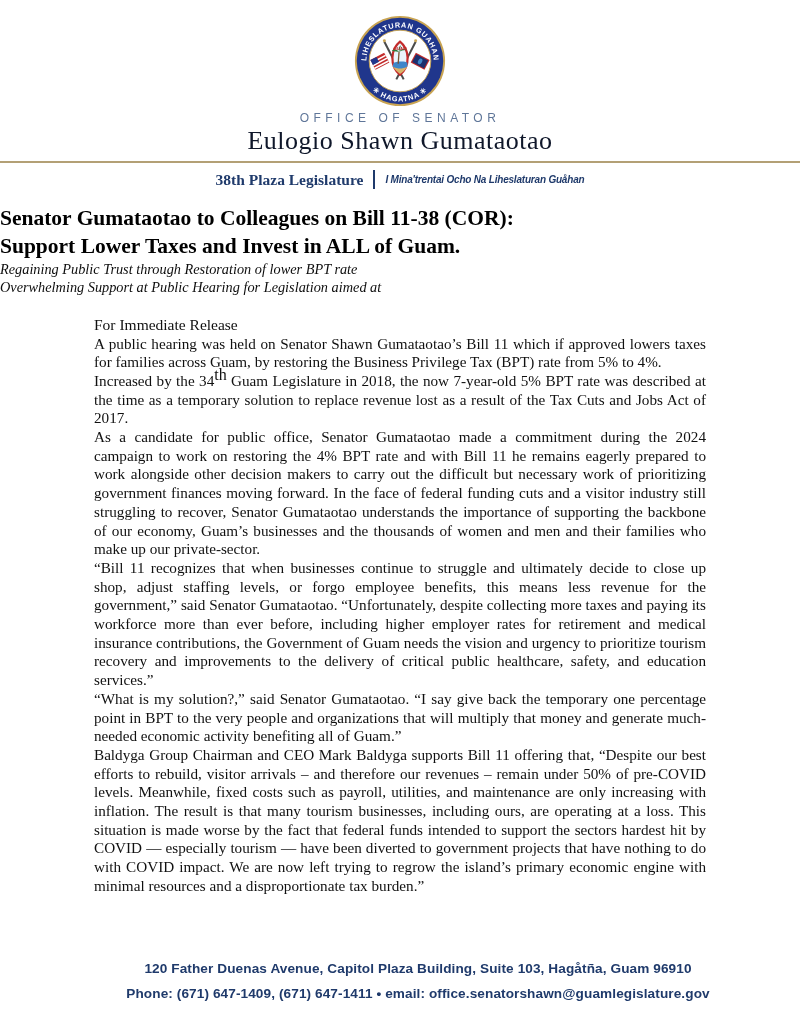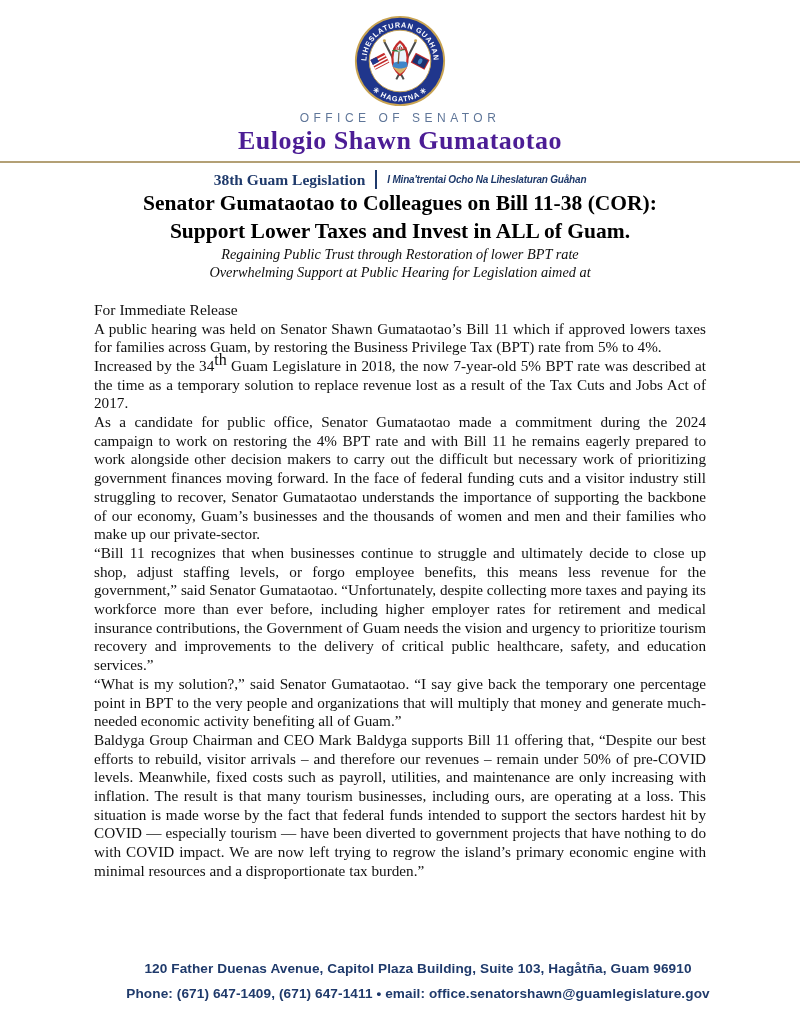--- a/index.html
+++ b/index.html
@@ -10,36 +10,36 @@
   }
   
   .header { text-align:center; padding-top:15px; }
   .seal { display:inline-block; }
   .office-label {
     font-family:"Liberation Sans", sans-serif;
     font-size:12px; letter-spacing:4.5px; color:#5f7699;
     font-weight:500;
   }
   .senator-name {
-    font-size:26px; color:#4c1d95; margin-top:1px; font-weight:bold;
+    font-size:26px; color:#0f172a; margin-top:1px; font-weight:normal;
     font-family:"Liberation Serif", serif; letter-spacing:0.5px;
   }
   .header-rule { border:none; border-top:2px solid #b3a075; margin-top:5px; }
   .legislature-line {
     display:flex; justify-content:center; align-items:center; gap:10px;
     margin-top:7px; color:#1f3a6b;
   }
   .leg-en { font-weight:bold; font-size:15.5px; }
   .leg-divider { width:2px; height:19px; background:#1f3a6b; }
   .leg-ch {
     font-family:"Liberation Sans", sans-serif; font-style:italic;
     font-weight:bold; font-size:10px; letter-spacing:-0.2px;
   }
   
-  .title-block { text-align:center; }
+  .title-block { margin-top:15px; }
   .title-line { font-weight:bold; font-size:21.5px; line-height:28px; color:#000; }
   .subtitle-line { font-style:italic; font-size:14.3px; line-height:18px; color:#0d0d0d; font-weight:500; }
   .subtitle-line:first-of-type { margin-top:3px; }
   
   .content { margin:0 94px; }
   .release-block { margin-top:20px; font-size:15.5px; line-height:18.5px; }
   .paragraphs { text-align:justify; font-size:15.2px; line-height:18.7px; }
   .paragraphs p { }
   .paragraphs sup { font-size:16px; line-height:0; }
   
@@ -103,21 +103,21 @@
       </g>
     </svg>
 
     <div class="office-label">OFFICE OF SENATOR</div>
     <div class="senator-name">Eulogio Shawn Gumataotao</div>
   </div>
 
   <hr class="header-rule">
 
   <div class="legislature-line">
-    <span class="leg-en">38th Guam Legislation</span>
+    <span class="leg-en">38th Plaza Legislature</span>
     <span class="leg-divider"></span>
     <span class="leg-ch">I Mina'trentai Ocho Na Liheslaturan Guåhan</span>
   </div>
 
   <div class="title-block">
     <div class="title-line">Senator Gumataotao to Colleagues on Bill 11-38 (COR):</div>
     <div class="title-line">Support Lower Taxes and Invest in ALL of Guam.</div>
     <div class="subtitle-line">Regaining Public Trust through Restoration of lower BPT rate</div>
     <div class="subtitle-line">Overwhelming Support at Public Hearing for Legislation aimed at</div>
   </div>

